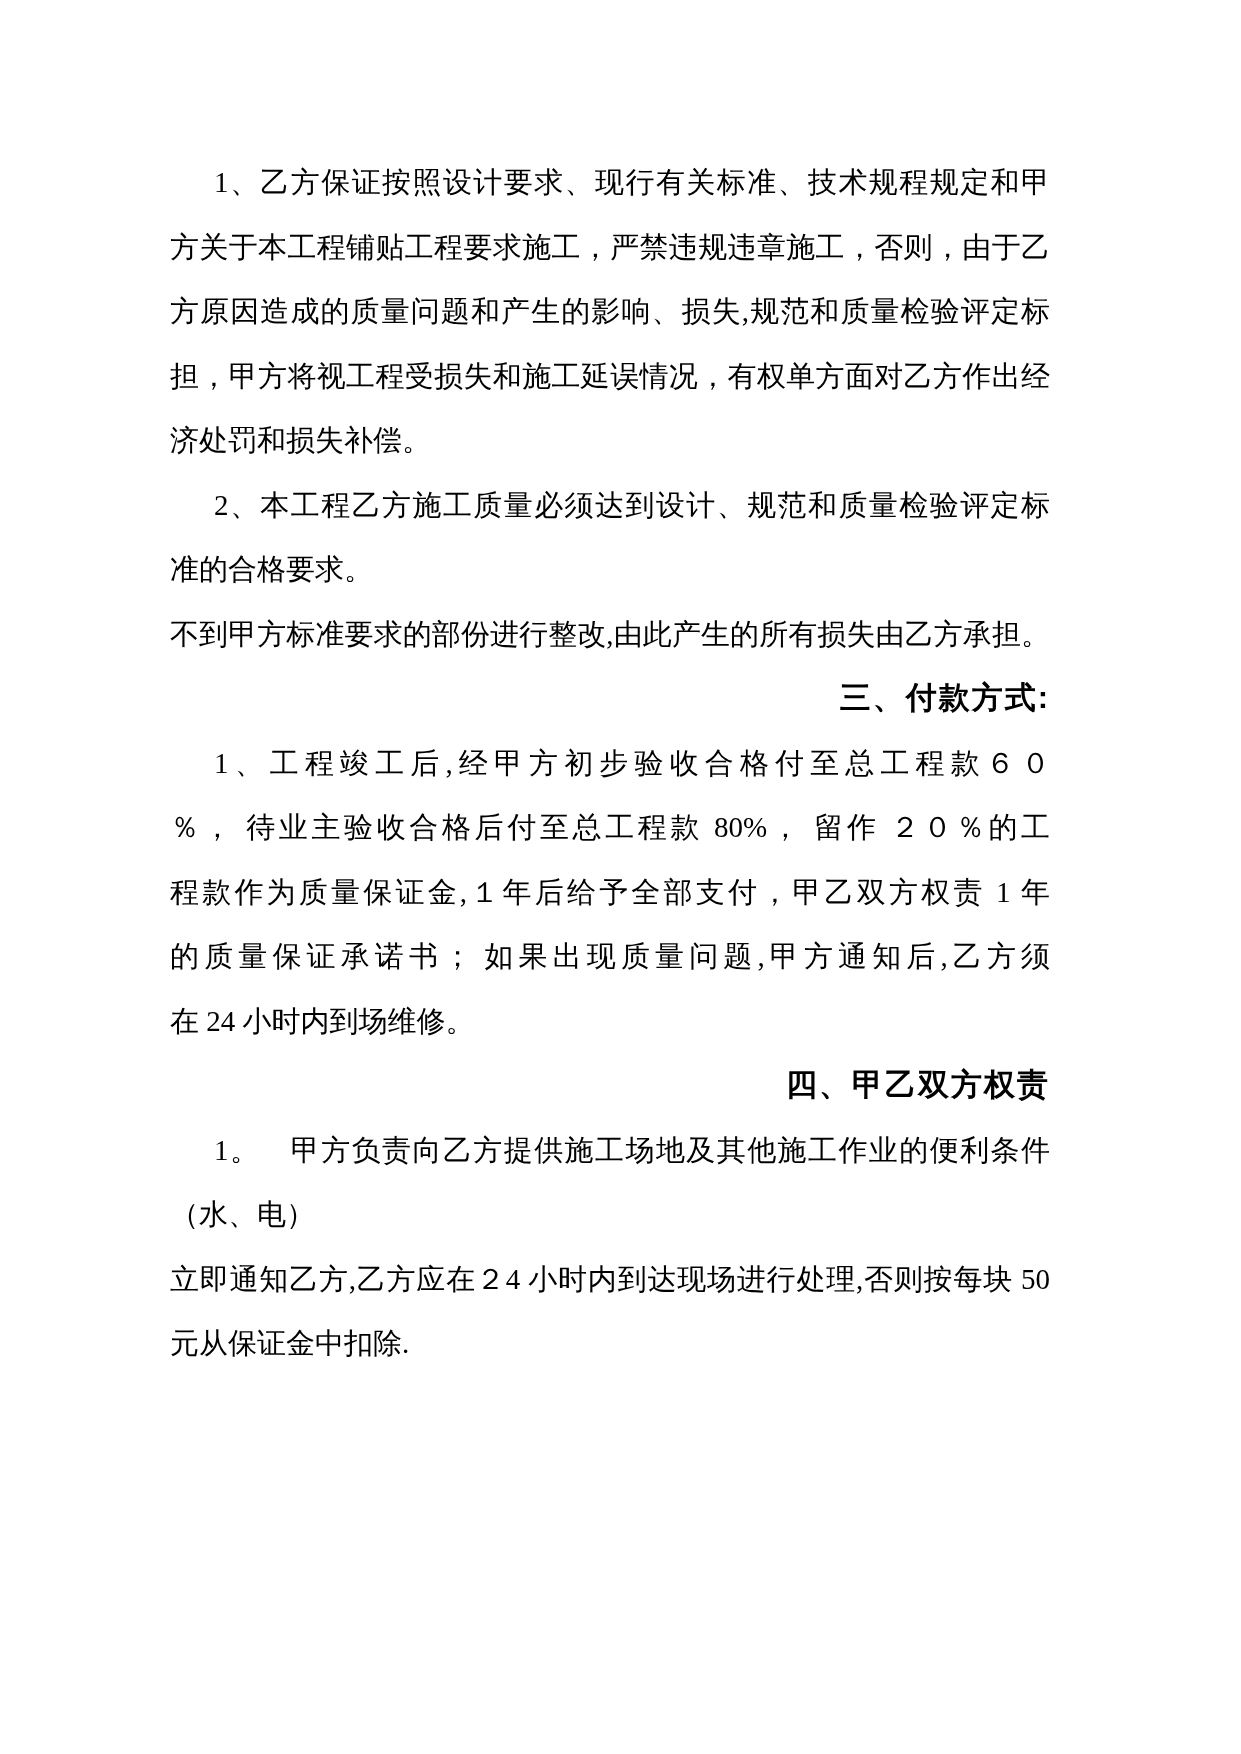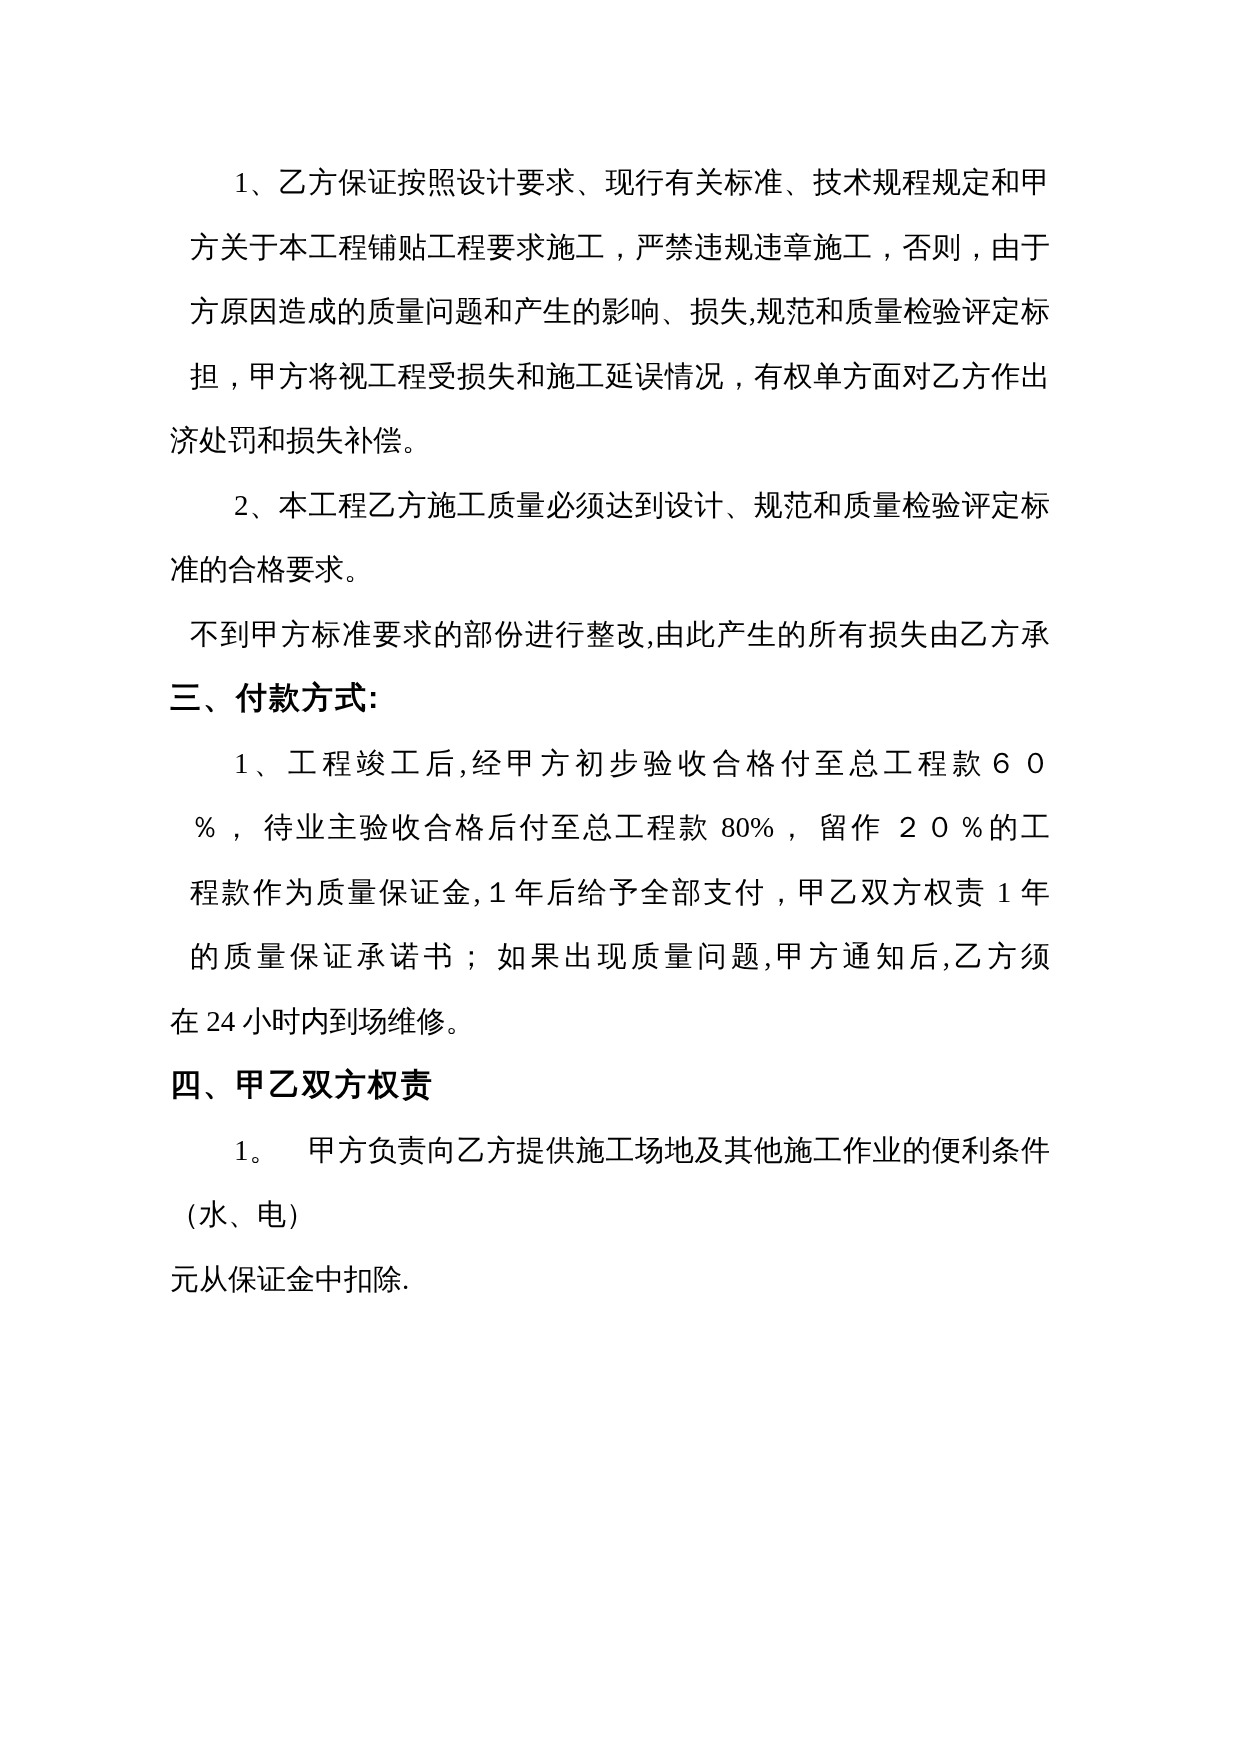--- a/index.html
+++ b/index.html
@@ -22,30 +22,30 @@
   .line {
     line-height: 64.5px;
     height: 64.5px;
     text-align: left;
     white-space: pre-wrap;
     overflow: hidden;
   }
   .line.justify {
     text-align: justify;
     text-align-last: justify;
-    margin-left: 20px;
   }
   .line.indent {
     text-indent: 44px;
   }
   .line.heading {
     font-family: "Liberation Sans", "DejaVu Sans", sans-serif;
     font-weight: bold;
     font-size: 31px;
     letter-spacing: 2px;
+    text-align: right;
   }
   .u {
     text-underline-offset: 5px;
     text-decoration-thickness: 2px;
   }
 </style>
 </head>
 <body>
 
 <div class="doc-page">
@@ -60,15 +60,16 @@
       <div class="line justify"><span>不到甲方标准要求的部份进行整改,由此产生的所有损失由乙方承担。</span></div>
       <div class="line heading"><span>三、付款方式:</span></div>
       <div class="line indent justify"><span>1、工程竣工后,经甲方初步验收合格付至总工程款６０</span></div>
       <div class="line justify"><span>％， 待业主验收合格后付至总工程款 </span><span class="u">80</span><span>%， 留作 </span><span class="u">２０％</span><span>的工</span></div>
       <div class="line justify"><span>程款作为质量保证金,</span><span class="u">１</span><span>年后给予全部支付，甲乙双方权责 </span><span class="u">1</span><span> 年</span></div>
       <div class="line justify"><span>的质量保证承诺书； 如果出现质量问题,甲方通知后,乙方须</span></div>
       <div class="line"><span>在 24 小时内到场维修。</span></div>
       <div class="line heading"><span>四、甲乙双方权责</span></div>
       <div class="line indent justify"><span>1。　甲方负责向乙方提供施工场地及其他施工作业的便利条件</span></div>
       <div class="line"><span>（水、电）</span></div>
+      <div class="line justify"><span>立即通知乙方,乙方应在２4 小时内到达现场进行处理,否则按每块 50</span></div>
       <div class="line"><span>元从保证金中扣除.</span></div>
     </div>
 </div>
 
 </body></html>

